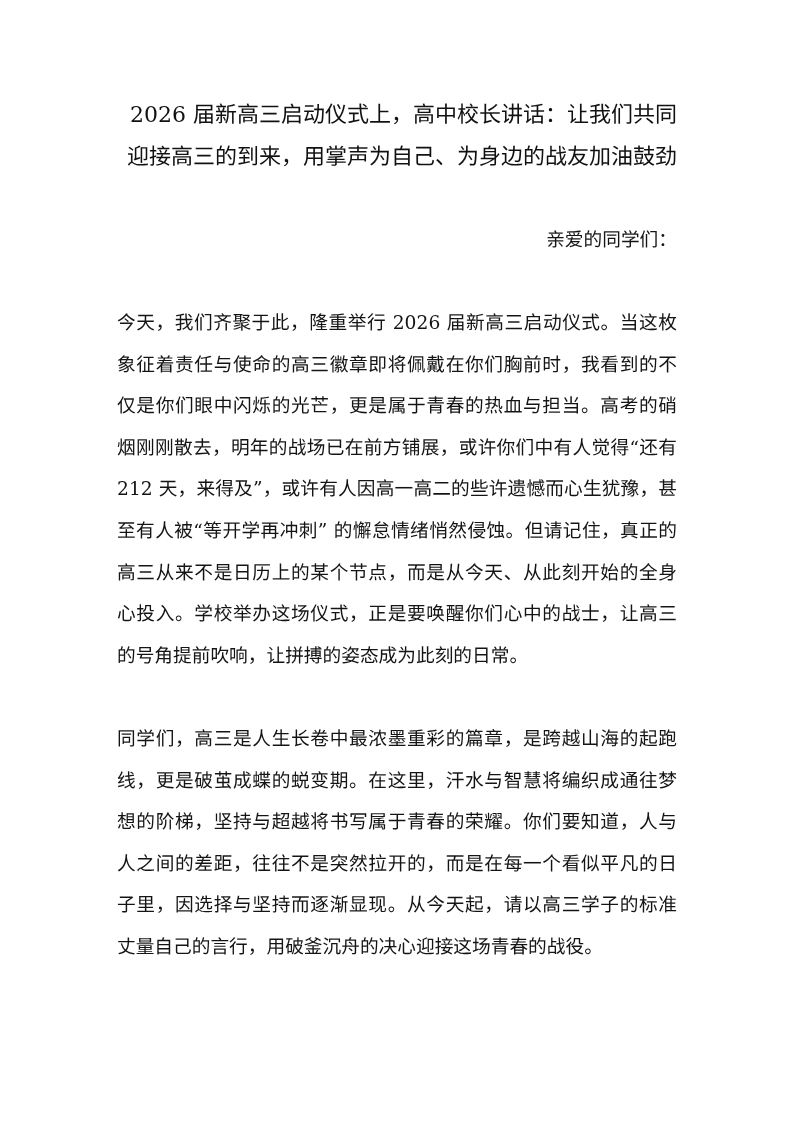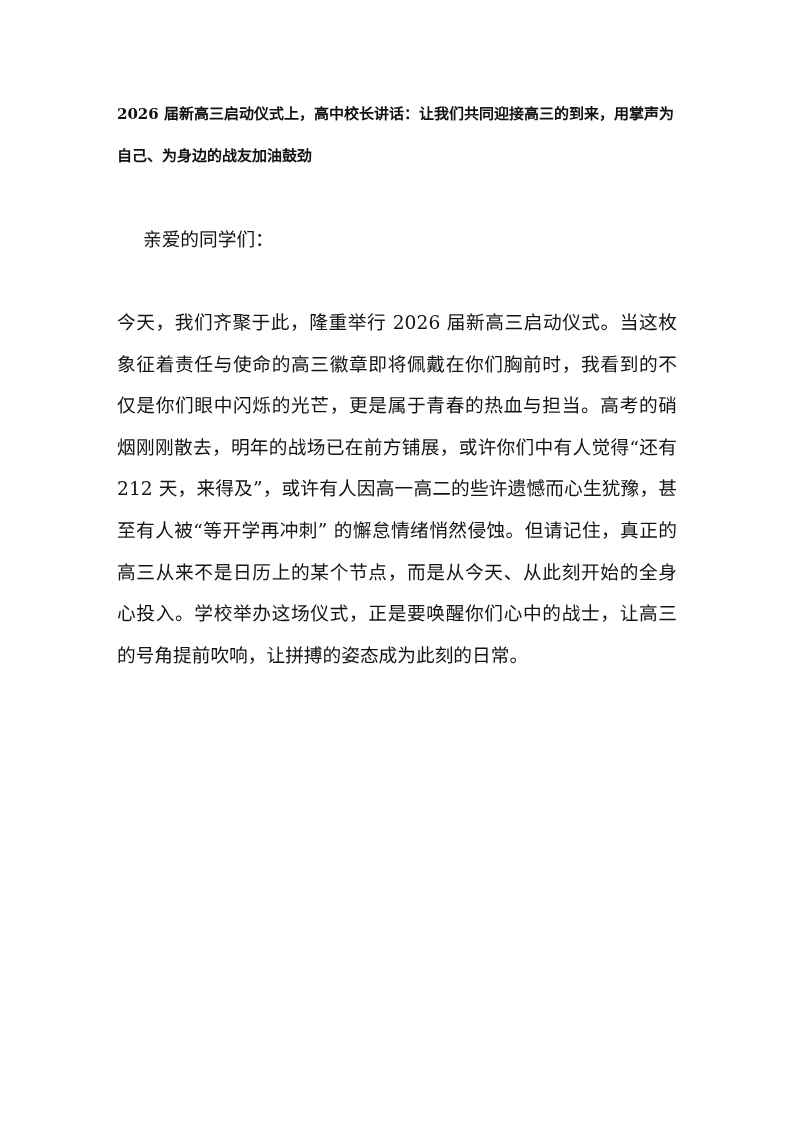--- a/index.html
+++ b/index.html
@@ -16,43 +16,44 @@
     box-sizing: border-box;
     padding: 94px 116px 0 117px;
     color: #141414;
     font-family: "DejaVu Serif", "Liberation Serif", serif;
     font-size: 18.7px;
     line-height: 41.6px;
     overflow: hidden;
   }
   .doc-title {
     margin: 0 0 41.6px 0;
-    font-size: 15px;
-    font-weight: 700;
-    text-align: left;
+    font-size: 22px;
+    font-weight: 400;
+    text-align: right;
     color: #111111;
     line-height: 41.6px;
   }
   .greeting {
     margin: 0 0 41.6px 0;
     text-indent: 26px;
-    text-align: left;
+    text-align: right;
   }
   .para {
     margin: 0 0 41.6px 0;
     text-align: justify;
     text-justify: inter-ideograph;
   }
   .para:last-child {
     margin-bottom: 0;
   }
 </style>
 </head>
 <body>
 
 <div class="page">
   <h1 class="doc-title">2026 届新高三启动仪式上，高中校长讲话：让我们共同迎接高三的到来，用掌声为自己、为身边的战友加油鼓劲</h1>
 
   <p class="greeting">亲爱的同学们：</p>
 
   <p class="para">今天，我们齐聚于此，隆重举行 2026 届新高三启动仪式。当这枚象征着责任与使命的高三徽章即将佩戴在你们胸前时，我看到的不仅是你们眼中闪烁的光芒，更是属于青春的热血与担当。高考的硝烟刚刚散去，明年的战场已在前方铺展，或许你们中有人觉得“还有 212 天，来得及”，或许有人因高一高二的些许遗憾而心生犹豫，甚至有人被“等开学再冲刺” 的懈怠情绪悄然侵蚀。但请记住，真正的高三从来不是日历上的某个节点，而是从今天、从此刻开始的全身心投入。学校举办这场仪式，正是要唤醒你们心中的战士，让高三的号角提前吹响，让拼搏的姿态成为此刻的日常。</p>
 
+  <p class="para">同学们，高三是人生长卷中最浓墨重彩的篇章，是跨越山海的起跑线，更是破茧成蝶的蜕变期。在这里，汗水与智慧将编织成通往梦想的阶梯，坚持与超越将书写属于青春的荣耀。你们要知道，人与人之间的差距，往往不是突然拉开的，而是在每一个看似平凡的日子里，因选择与坚持而逐渐显现。从今天起，请以高三学子的标准丈量自己的言行，用破釜沉舟的决心迎接这场青春的战役。</p>
 </div>
 
 </body></html>

